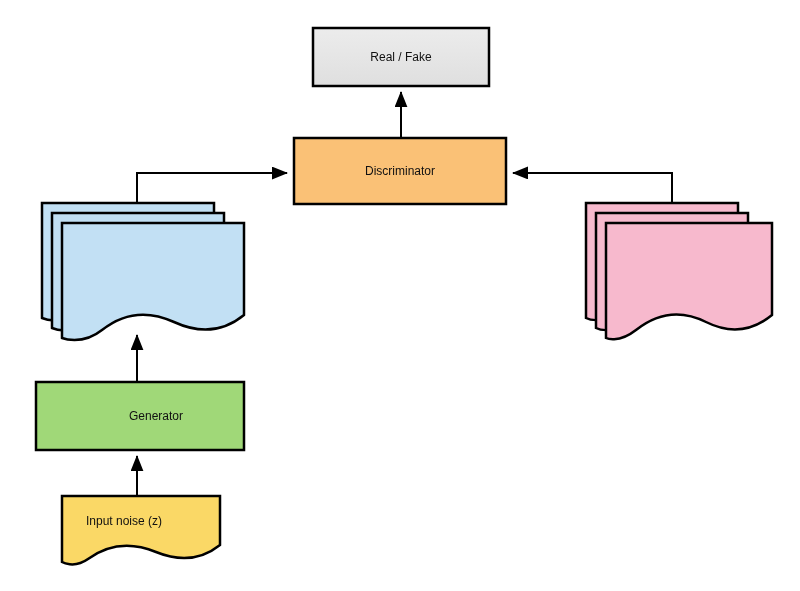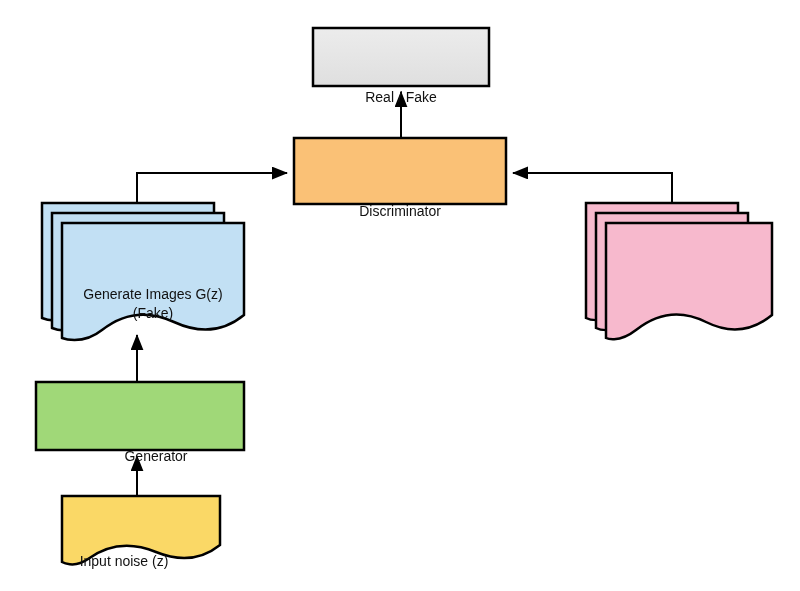--- a/index.html
+++ b/index.html
@@ -22,25 +22,24 @@
     width: 800px;
     height: 591px;
   }
   .node-label {
     position: absolute;
     display: flex;
     align-items: center;
     justify-content: center;
     text-align: center;
     color: #111111;
-    font-size: 14px;
+    font-size: 12px;
     line-height: 1.35;
     white-space: pre-line;
     pointer-events: none;
-    margin-top: 40px;
   }
   .lbl-realfake { left: 313px; top: 28px;  width: 176px; height: 58px; }
   .lbl-disc     { left: 294px; top: 138px; width: 212px; height: 66px; }
   .lbl-gen-img  { left: 57px;  top: 218px; width: 192px; height: 92px; }
   .lbl-train    { left: 600px; top: 218px; width: 172px; height: 92px; }
   .lbl-gen      { left: 36px;  top: 382px; width: 240px; height: 68px; }
   .lbl-noise    { left: 62px;  top: 496px; width: 124px; height: 50px; }
 </style>
 </head>
 <body>
@@ -113,21 +112,19 @@
       <path d="M62,496 H220 V545 C200,561 178,561 156,552
                C134,543 110,543 88,559 C74,569 62,562 62,562 Z" fill="#FAD866" stroke="#000000" stroke-width="2.5"></path>
     </g>
 
   </svg>
 
   <div class="node-label lbl-realfake">Real / Fake</div>
 
   <div class="node-label lbl-disc">Discriminator</div>
 
-  <div class="node-label lbl-gen-img">Generate Images G(z)
-(Fake)</div>
 
 
   <div class="node-label lbl-gen">Generator</div>
 
   <div class="node-label lbl-noise">Input noise (z)</div>
 
 </div>
 
 </body></html>

